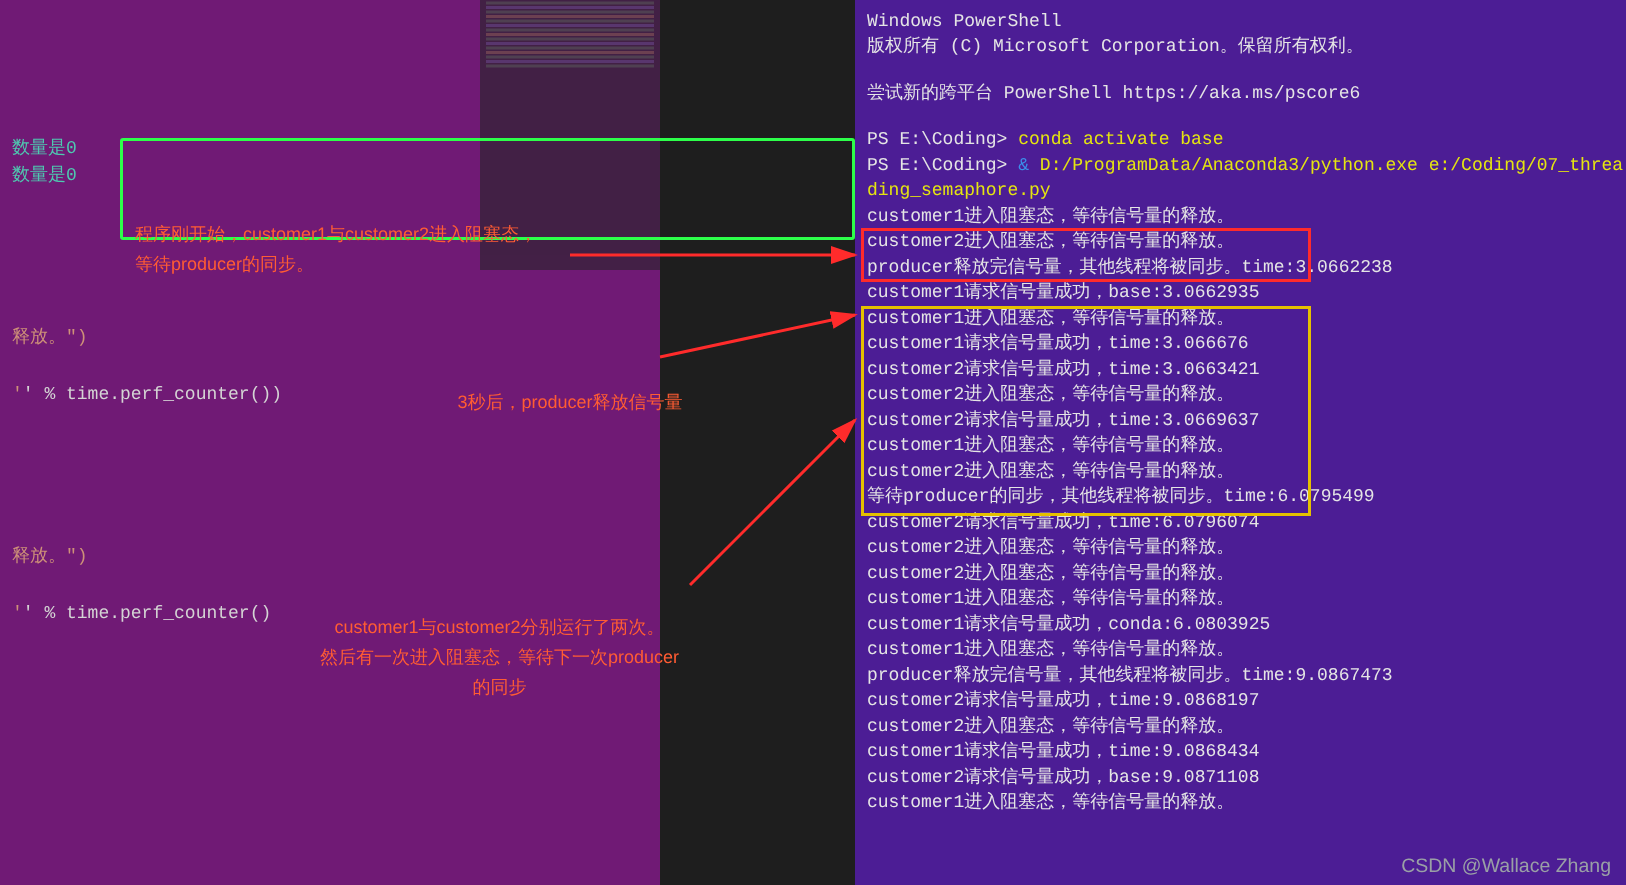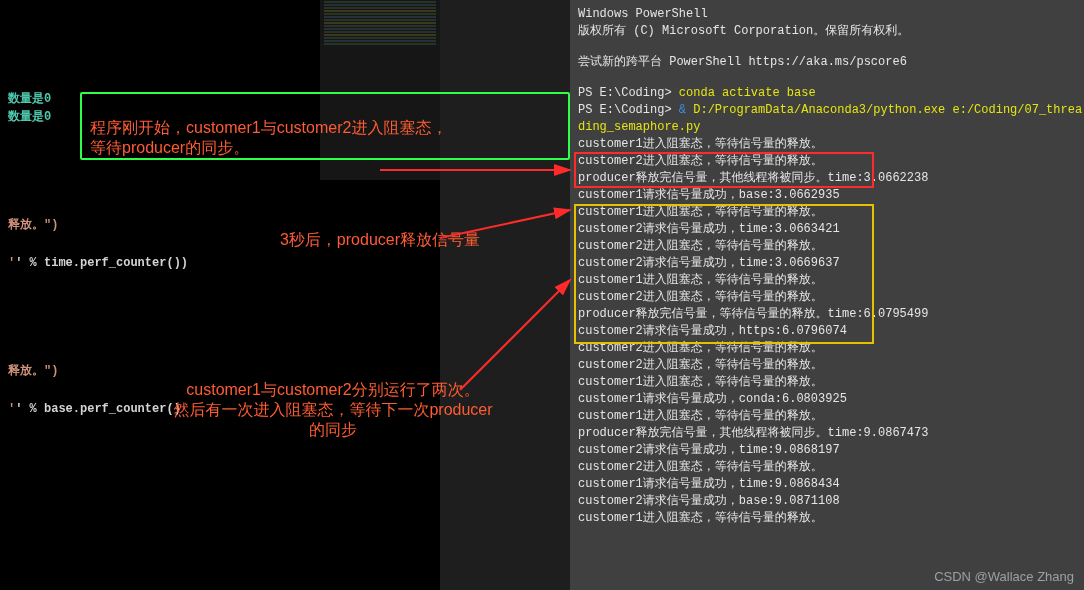--- a/index.html
+++ b/index.html
@@ -10,23 +10,22 @@
     font-family: Consolas, "Courier New", monospace;
     font-size: 12px;
     color: #d4d4d4;
     overflow: hidden;
     position: relative;
   }
   .left-panel {
     position: absolute;
     left: 0; top: 0;
     width: 440px; height: 590px;
-    background: #000000;
+    background: #701a75;
     padding-left: 8px;
-    font-weight: bold;
   }
   .minimap {
     position: absolute;
     right: 0; top: 0;
     width: 120px; height: 180px;
     background: #252526;
     opacity: 0.6;
   }
   .minimap .mm-line {
     height: 2px; margin: 1px 4px;
@@ -40,21 +39,21 @@
     line-height: 18px;
   }
   .left-code .gutter-text { color: #4ec9b0; }
   .left-code .str { color: #ce9178; }
   .left-code .op { color: #d4d4d4; margin-top: 30px; }
   .code-line { white-space: pre; }
   .right-panel {
     position: absolute;
     left: 570px; top: 0;
     width: 514px; height: 590px;
-    background: #404040;
+    background: #4c1d95;
     padding: 6px 0 0 8px;
     line-height: 17px;
     color: #cccccc;
   }
   .term-line { white-space: pre; font-size: 12px; }
   .ps-yellow { color: #e5e510; }
   .ps-cyan { color: #3b8eea; }
   .ps-white { color: #e5e5e5; }
   .green-box {
     position: absolute;
@@ -72,22 +71,23 @@
   .yellow-box {
     position: absolute;
     border: 2px solid #e5c100;
     left: 574px; top: 204px;
     width: 300px; height: 140px;
   }
   .anno {
     position: absolute;
     color: #ff5c33;
     font-family: "Microsoft YaHei", sans-serif;
-    font-size: 16px;
+    font-size: 12px;
     line-height: 20px;
+    margin-top: 28px;
   }
   .anno1 { left: 90px; top: 118px; width: 440px; }
   .anno2 { left: 230px; top: 230px; width: 300px; text-align: center; }
   .anno3 { left: 133px; top: 380px; width: 400px; text-align: center; }
   svg.overlay {
     position: absolute;
     left: 0; top: 0;
     width: 1084px; height: 590px;
     pointer-events: none;
   }
@@ -123,45 +123,46 @@
   <div class="left-code">
     <div class="code-line"><span class="gutter-text">数量是0</span></div>
     <div class="code-line"><span class="gutter-text">数量是0</span></div>
     <div style="height:90px"></div>
     <div class="code-line"><span class="str">释放。")</span></div>
     <div style="height:20px"></div>
     <div class="code-line"><span class="str">'</span><span class="op">' % time.perf_counter())</span></div>
     <div style="height:90px"></div>
     <div class="code-line"><span class="str">释放。")</span></div>
     <div style="height:20px"></div>
-    <div class="code-line"><span class="str">'</span><span class="op">' % base.perf_counter()</span></div>
+    <div class="code-line"><span class="str">'</span><span class="op">' % time.perf_counter()</span></div>
   </div>
 </div>
 
 <div class="right-panel">
   <div class="term-line ps-white">Windows PowerShell</div>
   <div class="term-line ps-white">版权所有 (C) Microsoft Corporation。保留所有权利。</div>
   <div class="term-line" style="height:14px"></div>
   <div class="term-line ps-white">尝试新的跨平台 PowerShell https://aka.ms/pscore6</div>
   <div class="term-line" style="height:14px"></div>
   <div class="term-line"><span class="ps-white">PS E:\Coding&gt; </span><span class="ps-yellow">conda activate base</span></div>
   <div class="term-line" style="white-space:pre-wrap;word-break:break-all"><span class="ps-white">PS E:\Coding&gt; </span><span class="ps-cyan">&amp; </span><span class="ps-yellow">D:/ProgramData/Anaconda3/python.exe e:/Coding/07_threading_semaphore.py</span></div>
   <div id="term-output">
       <div class="term-line ps-white">customer1进入阻塞态，等待信号量的释放。</div>
       <div class="term-line ps-white">customer2进入阻塞态，等待信号量的释放。</div>
       <div class="term-line ps-white">producer释放完信号量，其他线程将被同步。time:3.0662238</div>
       <div class="term-line ps-white">customer1请求信号量成功，base:3.0662935</div>
       <div class="term-line ps-white">customer1进入阻塞态，等待信号量的释放。</div>
+      <div class="term-line ps-white">customer1请求信号量成功，time:3.066676</div>
       <div class="term-line ps-white">customer2请求信号量成功，time:3.0663421</div>
       <div class="term-line ps-white">customer2进入阻塞态，等待信号量的释放。</div>
       <div class="term-line ps-white">customer2请求信号量成功，time:3.0669637</div>
       <div class="term-line ps-white">customer1进入阻塞态，等待信号量的释放。</div>
       <div class="term-line ps-white">customer2进入阻塞态，等待信号量的释放。</div>
-      <div class="term-line ps-white">producer释放完信号量，等待信号量的释放。time:6.0795499</div>
-      <div class="term-line ps-white">customer2请求信号量成功，https:6.0796074</div>
+      <div class="term-line ps-white">等待producer的同步，其他线程将被同步。time:6.0795499</div>
+      <div class="term-line ps-white">customer2请求信号量成功，time:6.0796074</div>
       <div class="term-line ps-white">customer2进入阻塞态，等待信号量的释放。</div>
       <div class="term-line ps-white">customer2进入阻塞态，等待信号量的释放。</div>
       <div class="term-line ps-white">customer1进入阻塞态，等待信号量的释放。</div>
       <div class="term-line ps-white">customer1请求信号量成功，conda:6.0803925</div>
       <div class="term-line ps-white">customer1进入阻塞态，等待信号量的释放。</div>
       <div class="term-line ps-white">producer释放完信号量，其他线程将被同步。time:9.0867473</div>
       <div class="term-line ps-white">customer2请求信号量成功，time:9.0868197</div>
       <div class="term-line ps-white">customer2进入阻塞态，等待信号量的释放。</div>
       <div class="term-line ps-white">customer1请求信号量成功，time:9.0868434</div>
       <div class="term-line ps-white">customer2请求信号量成功，base:9.0871108</div>

